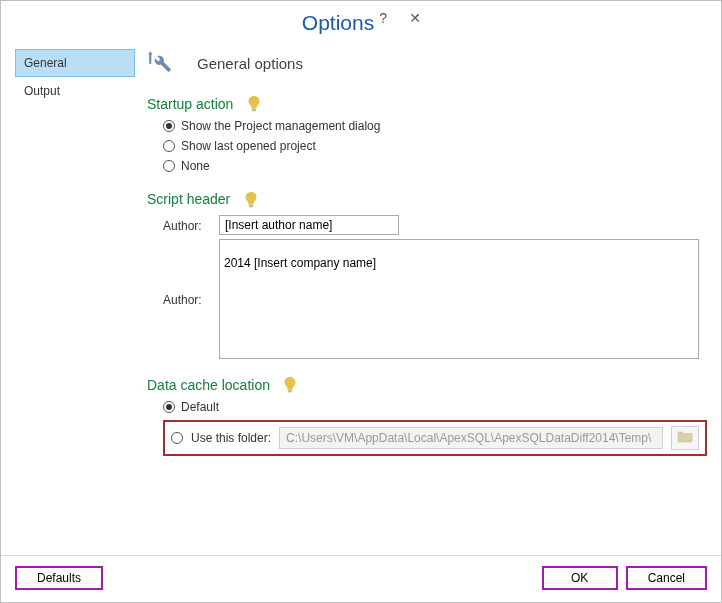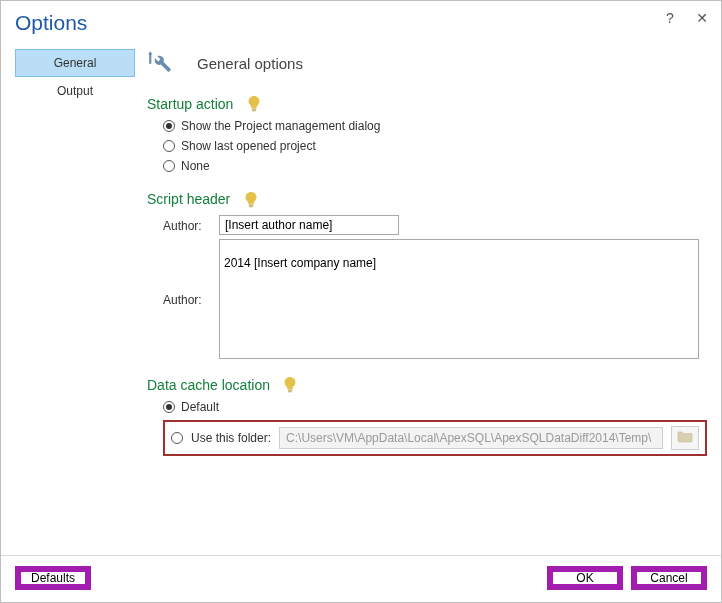--- a/index.html
+++ b/index.html
@@ -15,21 +15,21 @@
     height: 603px;
     border: 1px solid #bfbfbf;
     background: #fff;
     position: relative;
     display: flex;
     flex-direction: column;
   }
   .titlebar {
     display: flex;
     align-items: flex-start;
-    justify-content: space-between;
+    justify-content: center;
     padding: 6px 10px 0 14px;
     height: 44px;
   }
   .title {
     color: #1e5aa8;
     font-size: 21px;
     font-weight: 400;
     margin-top: 4px;
   }
   .title-buttons {
@@ -50,21 +50,20 @@
   .body {
     flex: 1 1 auto;
     display: flex;
     padding: 4px 14px 0 14px;
     gap: 12px;
     overflow: hidden;
   }
   .sidebar {
     width: 120px;
     flex: none;
-    text-align: center;
   }
   .sidebar-item {
     padding: 6px 8px;
     cursor: pointer;
     border: 1px solid transparent;
   }
   .sidebar-item.selected {
     background: #badef6;
     border: 1px solid #7fbde6;
   }
@@ -179,25 +178,25 @@
     justify-content: center;
     cursor: pointer;
   }
   .footer {
     border-top: 1px solid #d9d9d9;
     display: flex;
     justify-content: space-between;
     padding: 10px 14px 12px 14px;
   }
   .btn {
-    border: 6px solid #a21caf;
+    border: 2px solid #a21caf;
     background: #fdfdfd;
     height: 24px;
     min-width: 76px;
-    padding: 0 8px;
+    padding: 0 20px;
     font: inherit;
     cursor: pointer;
     display: inline-flex;
     align-items: center;
     justify-content: center;
   }
   .footer-right { display: flex; gap: 8px; }
 </style>
 </head>
 <body>

